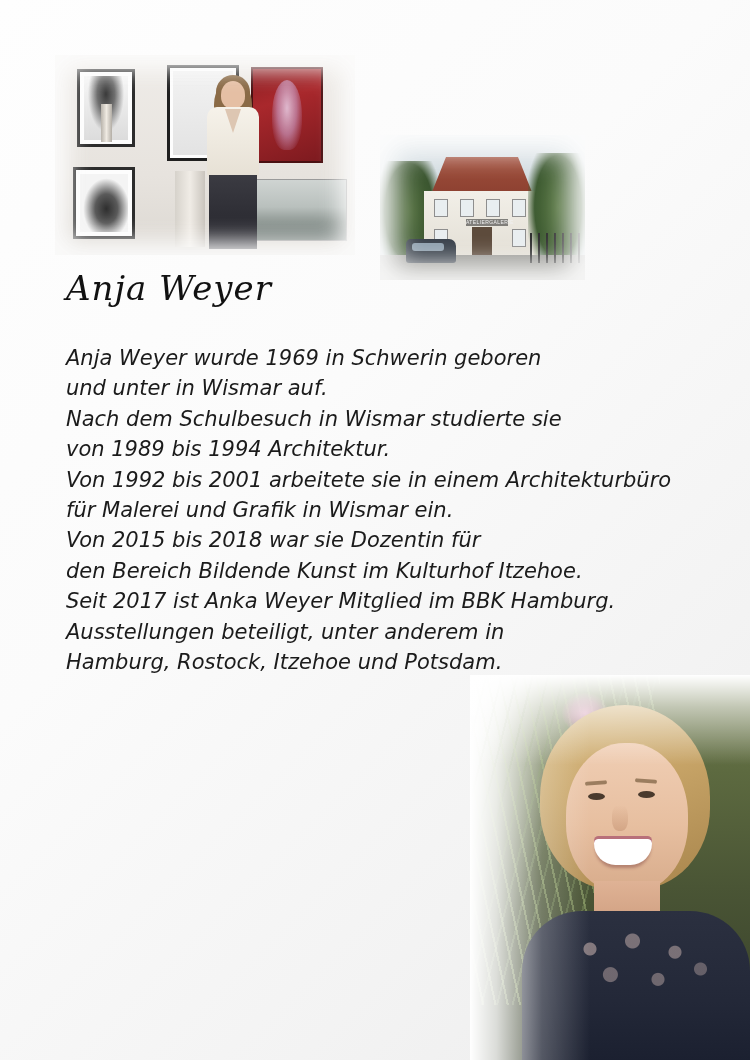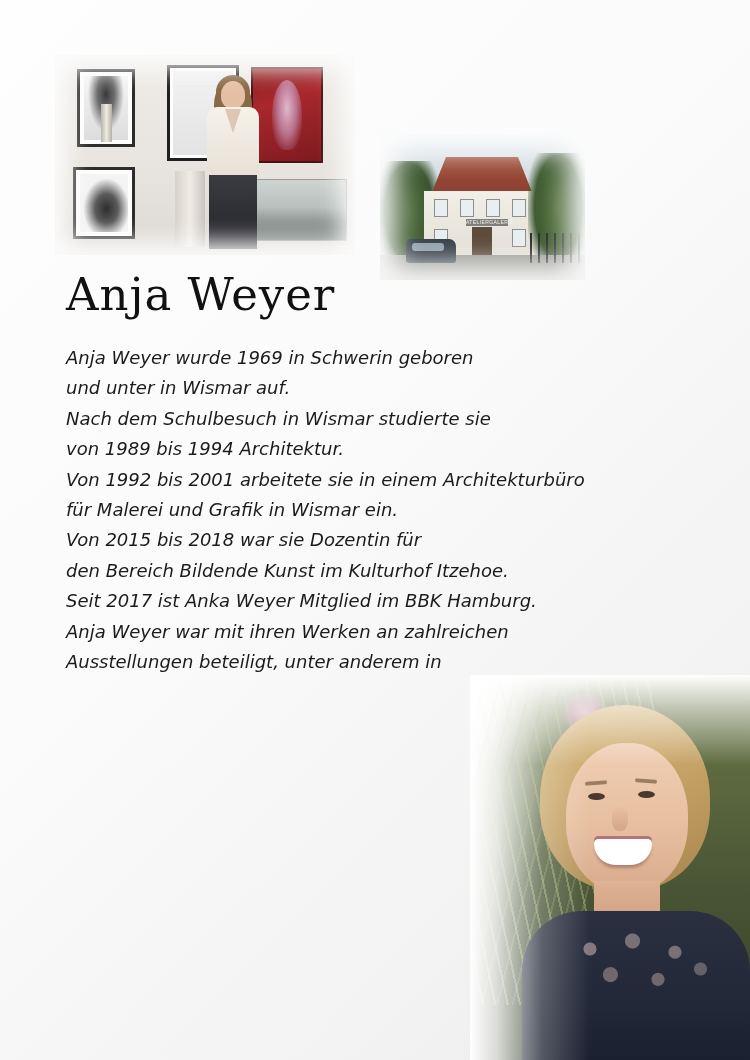--- a/index.html
+++ b/index.html
@@ -208,35 +208,36 @@
     position: absolute; inset: 0;
     box-shadow: inset 0 0 26px 16px rgba(253,253,253,0.95);
   }
 
   
   .title {
     position: absolute;
     left: 66px;
     top: 268px;
     font-family: "DejaVu Serif", "Liberation Serif", serif;
-    font-size: 45px;
+    font-style: italic;
+    font-size: 34px;
     color: #111111;
     letter-spacing: 1px;
     white-space: nowrap;
   }
 
   
   .bio {
     position: absolute;
     left: 66px;
     top: 343px;
     width: 620px;
     font-family: "DejaVu Sans", "Liberation Sans", sans-serif;
     font-style: italic;
-    font-size: 18px;
+    font-size: 21px;
     line-height: 30.4px;
     color: #1b1b1b;
   }
   .bio .line { white-space: nowrap; }
 
   
   .portrait {
     position: absolute;
     left: 470px;
     top: 675px;
@@ -384,22 +385,22 @@
   <div class="bio">
     <div class="line">Anja Weyer wurde 1969 in Schwerin geboren</div>
     <div class="line">und unter in Wismar auf.</div>
     <div class="line">Nach dem Schulbesuch in Wismar studierte sie</div>
     <div class="line">von 1989 bis 1994 Architektur.</div>
     <div class="line">Von 1992 bis 2001 arbeitete sie in einem Architekturbüro</div>
     <div class="line">für Malerei und Grafik in Wismar ein.</div>
     <div class="line">Von 2015 bis 2018 war sie Dozentin für</div>
     <div class="line">den Bereich Bildende Kunst im Kulturhof Itzehoe.</div>
     <div class="line">Seit 2017 ist Anka Weyer Mitglied im BBK Hamburg.</div>
-    <div class="line">Anja Weyer war mit ihren Werken an zahlreichen</div>
     <div class="line">Ausstellungen beteiligt, unter anderem in</div>
+    <div class="line">Hamburg, Rostock, Itzehoe und Potsdam.</div>
   </div>
 
   <div class="portrait">
     <div class="bg"></div>
     <div class="grass"></div>
     <div class="flower"></div>
     <div class="hair"></div>
     <div class="face"></div>
     <div class="brow l"></div>
     <div class="brow r"></div>

